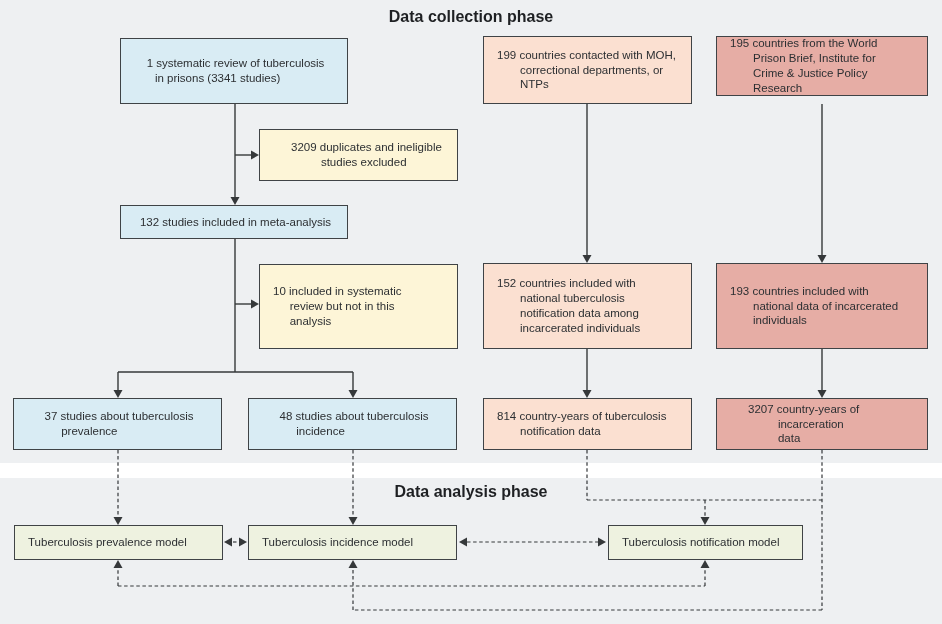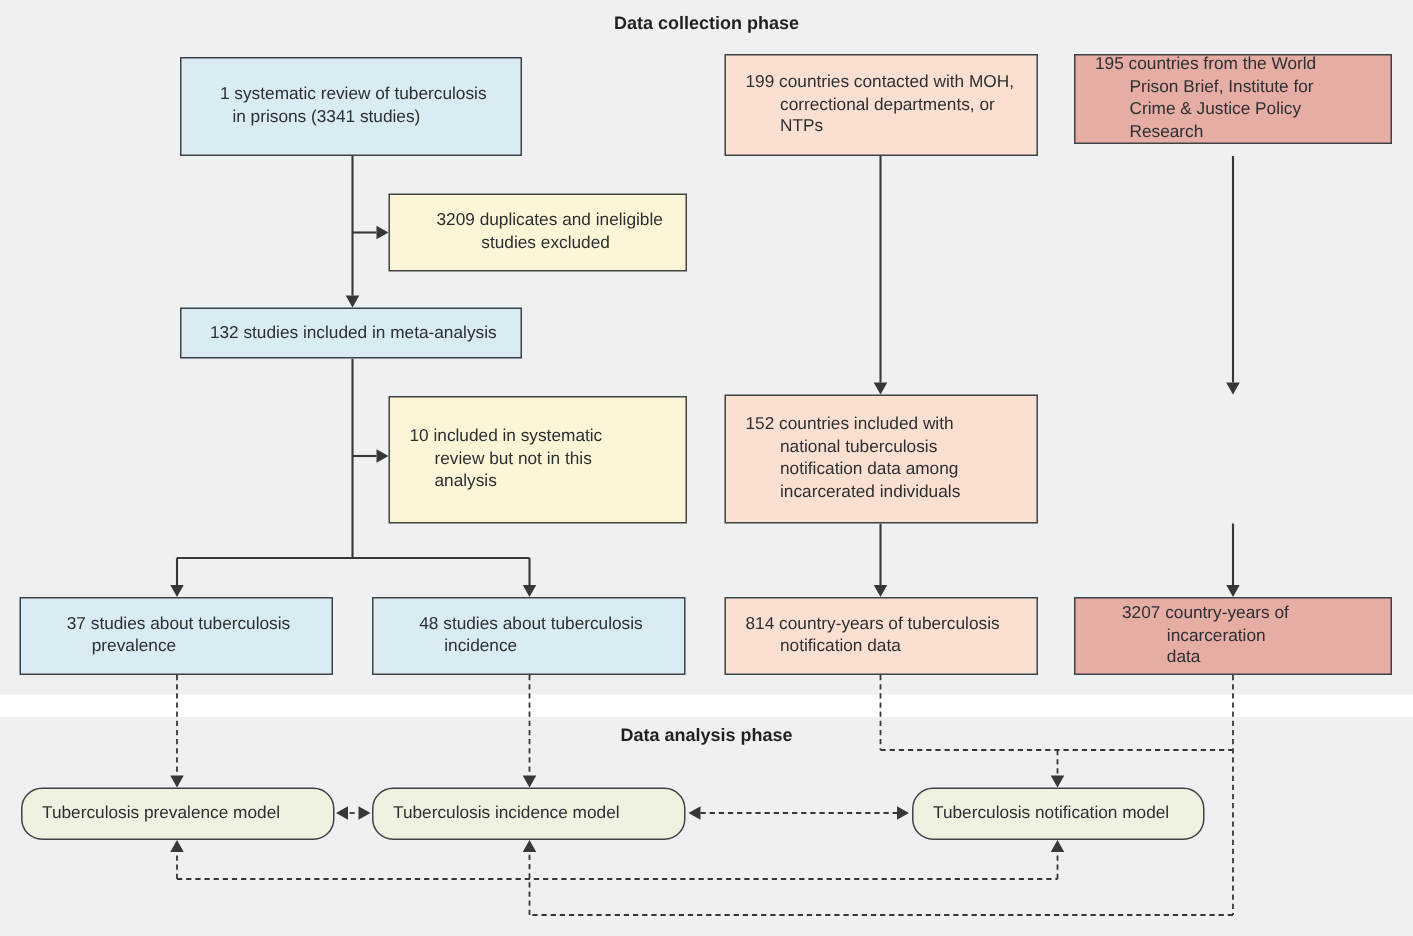--- a/index.html
+++ b/index.html
@@ -2,37 +2,37 @@
 <html style="--panel: #eef0f2; --divider: #ffffff; --box-blue: #d9ecf4; --box-yellow: #fdf5d7; --box-peach: #fbe0d1; --box-rose: #e6ada5; --box-green: #eef2e0; --box-border: #3f4346; --line: #35383a; --text: #2c2f32; --text-strong: #1e2023;"><head>
 <meta charset="utf-8">
 <style>
   html,body { margin:0; padding:0; background:#ffffff; }
   body { font-family:"Liberation Sans", sans-serif; }
   .canvas { position:relative; width:942px; height:624px; overflow:hidden; background:#ffffff; }
   .panel { position:absolute; left:0; width:942px; background:var(--panel,#eef0f2); }
   .panel.top { top:0; height:463px; }
   .panel.bottom { top:478px; height:146px; }
   .phase-title { position:absolute; left:0; width:942px; text-align:center;
-                 font-weight:bold; font-size:12px; color:var(--text-strong,#1e2023); }
+                 font-weight:bold; font-size:16px; color:var(--text-strong,#1e2023); }
   svg.connectors { position:absolute; left:0; top:0; }
   .box { position:absolute; box-sizing:border-box;
          border:1.5px solid var(--box-border,#3f4346);
          display:flex; align-items:center;
          color:var(--text,#2c2f32); font-size:11.5px; line-height:1.3;
          padding:4px 10px 4px 13px; }
   .box-text { white-space:pre-line; display:inline-block; }
   .hang-1 { padding-left:0.72em; text-indent:-0.72em; }
   .hang-2 { padding-left:1.45em; text-indent:-1.45em; }
   .hang-3 { padding-left:2.0em;  text-indent:-2.0em; }
   .hang-4 { padding-left:2.6em;  text-indent:-2.6em;margin-left:18px; }
   .blue   { background:var(--box-blue,#d9ecf4);justify-content:center; }
   .yellow { background:var(--box-yellow,#fdf5d7); }
   .peach  { background:var(--box-peach,#fbe0d1); }
   .rose   { background:var(--box-rose,#e6ada5); }
-  .green  { background:var(--box-green,#eef2e0);border-radius:14px; }
+  .green  { background:var(--box-green,#eef2e0); }
   .sline { stroke:var(--line,#35383a); stroke-width:1.4; fill:none; }
   .dline { stroke:var(--line,#35383a); stroke-width:1.2; stroke-dasharray:3.5 2.6; fill:none; }
   .ahead { fill:var(--line,#35383a); stroke:none; }
 </style>
 </head>
 <body>
 
 <div class="canvas">
 
   <div class="panel top"></div>
@@ -166,20 +166,25 @@
     <span class="box-text hang-3">814 country-years of tuberculosis
 notification data</span>
   </div>
 
   <div class="box rose" style="left:716px;top:36px;width:212px;height:60px">
     <span class="box-text hang-3">195 countries from the World
 Prison Brief, Institute for
 Crime &amp; Justice Policy Research</span>
   </div>
 
+  <div class="box rose" style="left:716px;top:263px;width:212px;height:86px">
+    <span class="box-text hang-3">193 countries included with
+national data of incarcerated
+individuals</span>
+  </div>
 
   <div class="box rose" style="left:716px;top:398px;width:212px;height:52px">
     <span class="box-text hang-4">3207 country-years of incarceration
 data</span>
   </div>
 
   <div class="box green" style="left:14px;top:525px;width:209px;height:35px">
     <span class="box-text">Tuberculosis prevalence model</span>
   </div>
 

